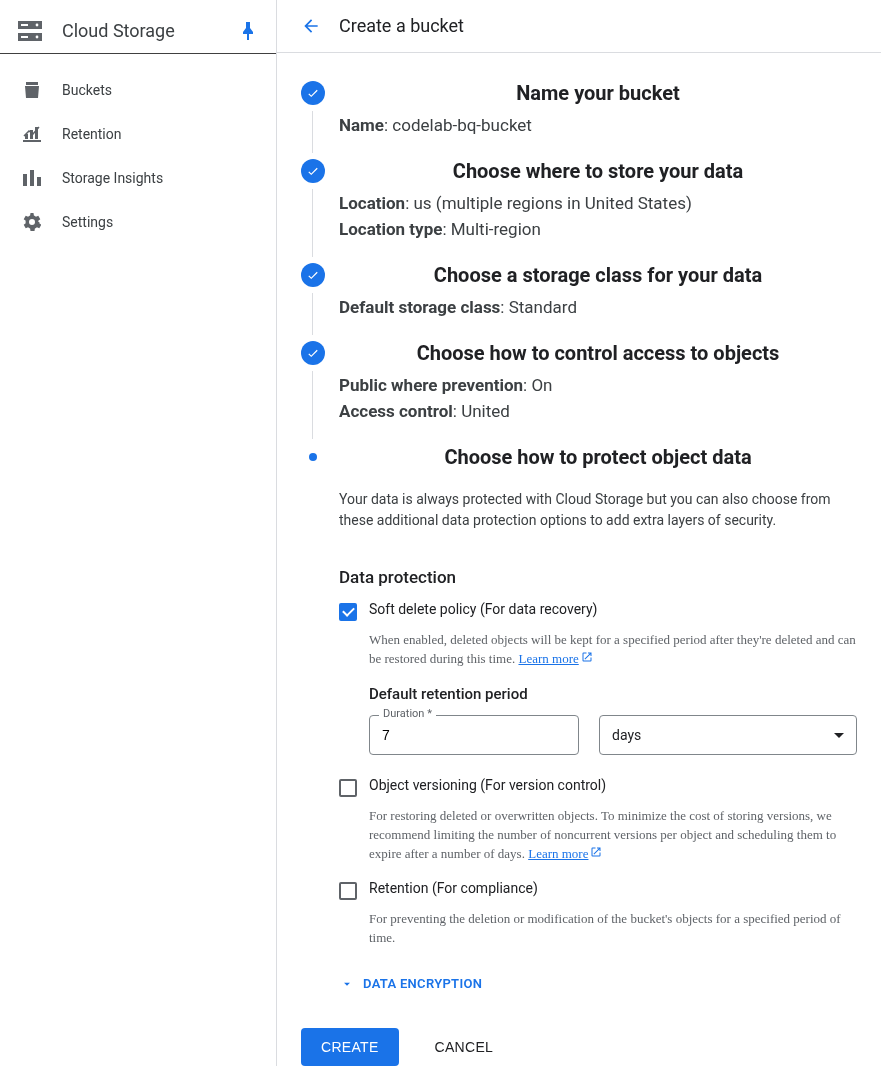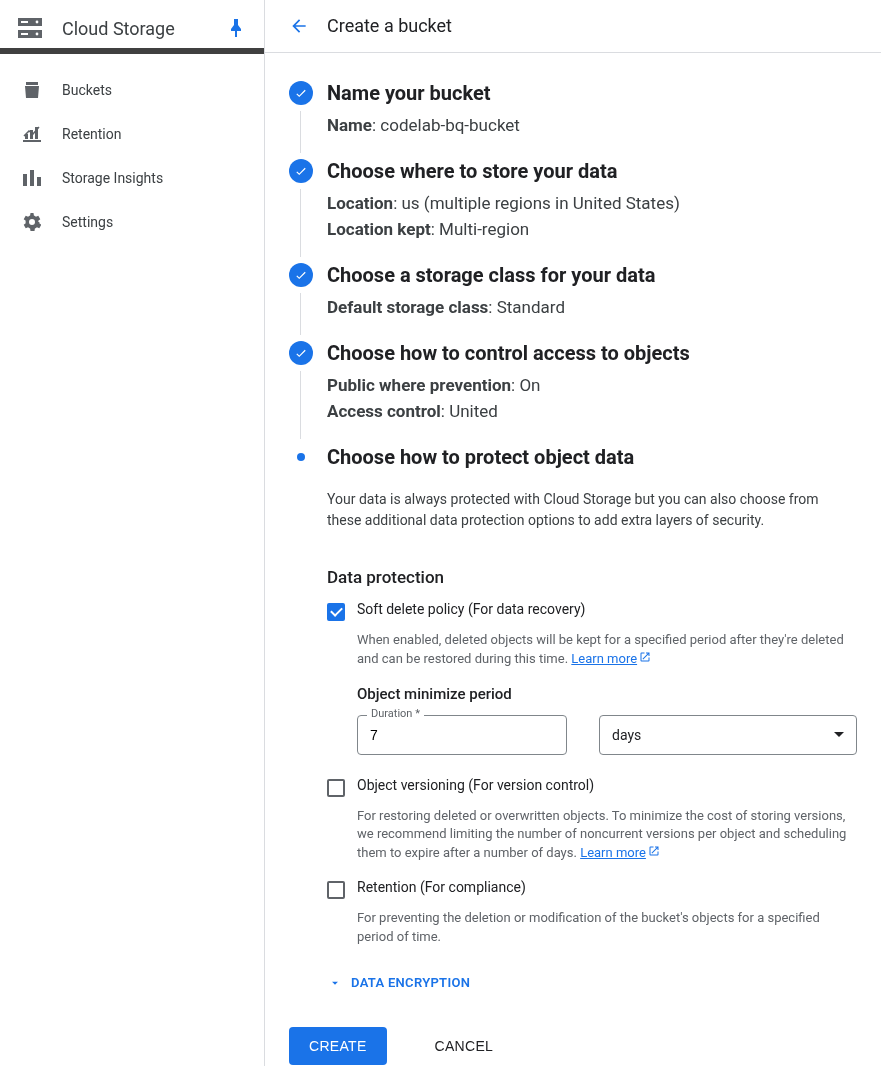--- a/index.html
+++ b/index.html
@@ -18,21 +18,21 @@
     width: 278px;
     border-right: 1px solid #dadce0;
     display: flex;
     flex-direction: column;
   }
   .sidebar-header {
     display: flex;
     align-items: center;
     height: 54px;
     padding: 8px 14px 0 16px;
-    border-bottom: 6px solid #404040; 
+    border-bottom: 1px solid #404040; 
   }
   .product-icon {
     width: 28px; height: 28px;
     margin-right: 18px;
     display: flex; align-items: center; justify-content: center;
   }
   .product-title {
     font-size: 18px;
     font-weight: 400;
     color: #3c4043;
@@ -102,20 +102,21 @@
     content: "";
     width: 8px; height: 8px;
     border-radius: 50%;
     background: #1a73e8;
   }
   .step-title {
     font-size: 20px;
     font-weight: 700;
     color: #202124;
     line-height: 24px;
+    text-align: center;
   }
   .step-connector {
     position: absolute;
     left: 11px;
     top: 30px;
     bottom: -18px;
     width: 1px;
     background: #dadce0;
   }
   .step:last-of-type .step-connector { display: none; }
@@ -163,31 +164,32 @@
   .option-body { flex: 1; }
   .option-title {
     font-size: 14px;
     color: #202124;
   }
   .option-desc {
     font-size: 13px;
     color: #5f6368;
     line-height: 1.45;
     margin-top: 14px;
+    font-family: Liberation Serif, serif;
   }
   .learn-more {
     color: #1a73e8;
     text-decoration: underline;
     cursor: pointer;
   }
   .ext-icon { display: inline-block; vertical-align: middle; margin-left: 2px; }
   
   .retention-block { margin-left: 30px; margin-top: 14px; margin-bottom: 22px; }
   .retention-title { font-size: 15px; font-weight: 500; margin-bottom: 12px; }
-  .input-row { display: flex; gap: 32px; }
+  .input-row { display: flex; gap: 20px; }
   .text-field {
     position: relative;
     width: 210px;
   }
   .text-field input {
     width: 100%;
     height: 40px;
     border: 1px solid #80868b;
     border-radius: 4px;
     padding: 0 12px;
@@ -226,21 +228,21 @@
     letter-spacing: 0.3px;
     cursor: pointer;
     margin-top: 28px;
     margin-bottom: 36px;
     margin-left: 0;
   }
   .expander .chev { margin-right: 8px; width: 16px; height: 16px; display:flex; align-items:center; justify-content:center;}
   
   .footer-buttons {
     display: flex; align-items: center;
-    gap: 40px;
+    gap: 28px;
     margin-top: 8px;
   }
   .btn-primary {
     background: #1a73e8;
     color: #fff;
     border: none;
     border-radius: 4px;
     padding: 0 20px;
     height: 38px;
     font-size: 14px;
@@ -351,21 +353,21 @@
       <div class="step">
         <div class="step-marker">
           <svg width="14" height="14" viewBox="0 0 24 24">
               <path d="M9 16.2l-3.5-3.5L4 14.2 9 19l11-11-1.5-1.4z"></path>
             </svg>
         </div>
         <div class="step-connector"></div>
         <div class="step-title">Choose where to store your data</div>
         <div class="step-summary">
           <div class="row"><span class="label">Location</span>: <span>us (multiple regions in United States)</span></div>
-          <div class="row"><span class="label">Location kept</span>: <span>Multi-region</span></div>
+          <div class="row"><span class="label">Location type</span>: <span>Multi-region</span></div>
         </div>
       </div>
 
       <div class="step">
         <div class="step-marker">
           <svg width="14" height="14" viewBox="0 0 24 24">
               <path d="M9 16.2l-3.5-3.5L4 14.2 9 19l11-11-1.5-1.4z"></path>
             </svg>
         </div>
         <div class="step-connector"></div>
@@ -402,21 +404,21 @@
             <div class="option-title">Soft delete policy (For data recovery)</div>
             <div class="option-desc">
               <span>When enabled, deleted objects will be kept for a specified period after they're deleted and can be restored during this time. </span><a class="learn-more">Learn more</a><span class="ext-icon"><svg width="12" height="12" viewBox="0 0 24 24">
                     <path fill="#1a73e8" d="M14 3v2h3.6L7 15.6 8.4 17 19 6.4V10h2V3h-7zM19 19H5V5h6V3H5a2 2 0 00-2 2v14a2 2 0 002 2h14a2 2 0 002-2v-6h-2v6z"></path>
                   </svg></span>
             </div>
           </div>
         </div>
 
         <div class="retention-block">
-          <div class="retention-title">Object minimize period</div>
+          <div class="retention-title">Default retention period</div>
           <div class="input-row">
             <div class="text-field">
               <span class="floating-label">Duration *</span>
               <input type="text" value="7" style="">
             </div>
             <div class="select-field">
               <span>days</span>
               <span class="arrow"></span>
             </div>
           </div>

